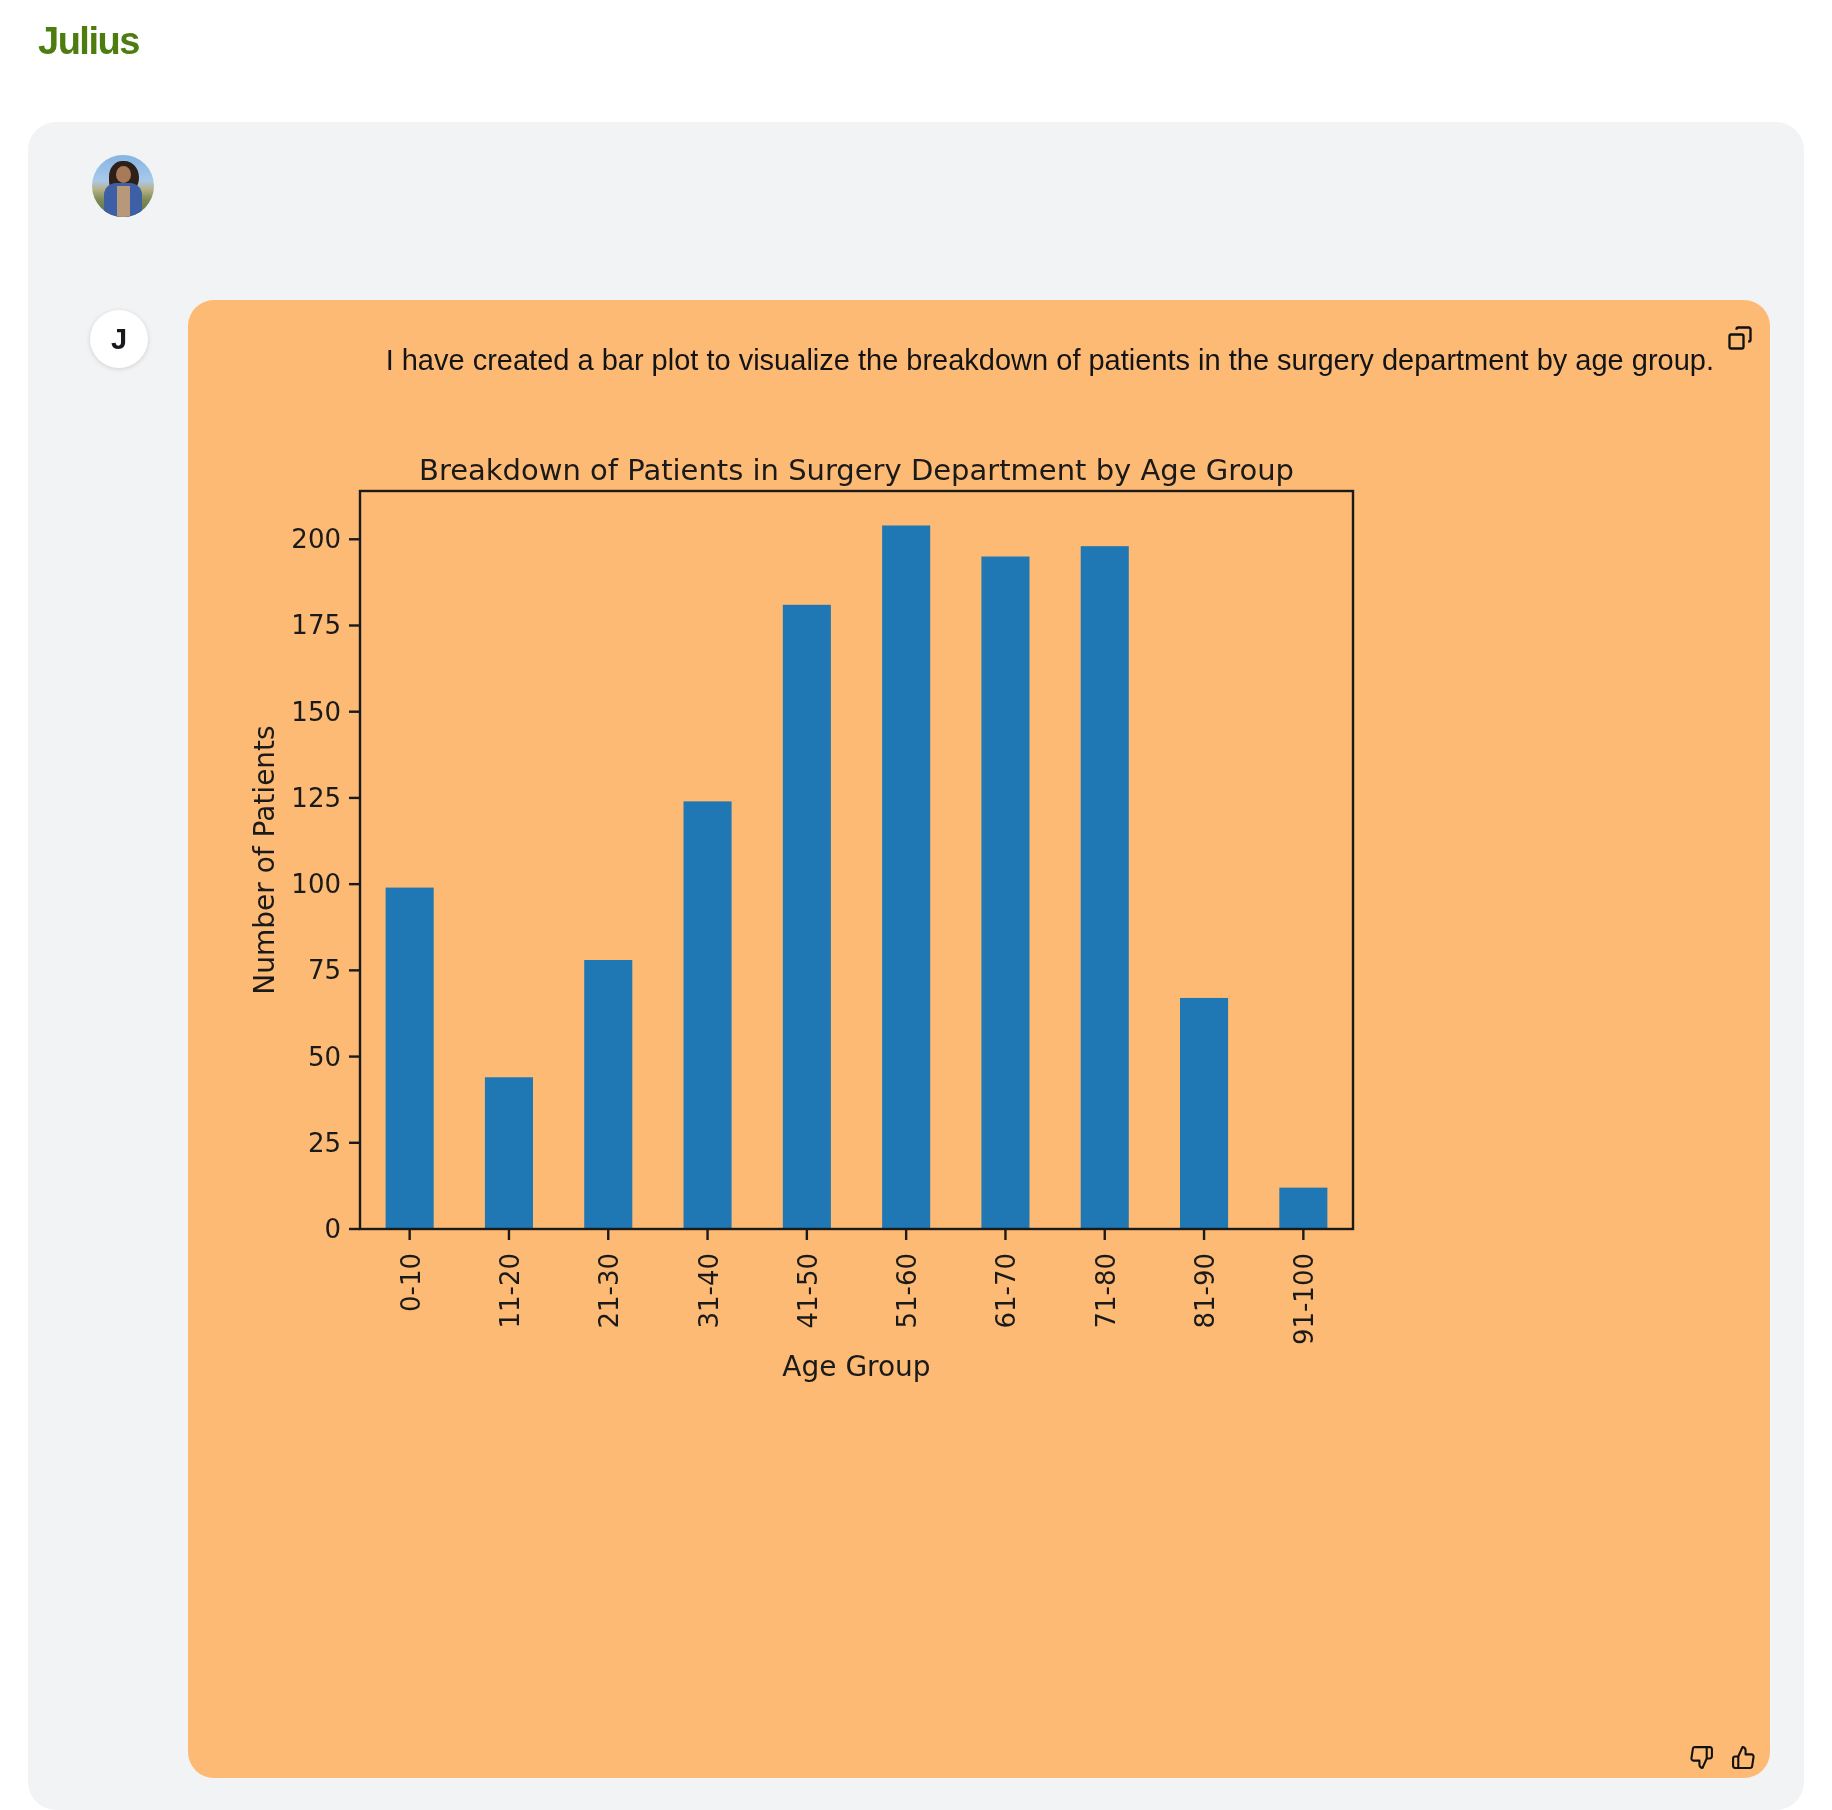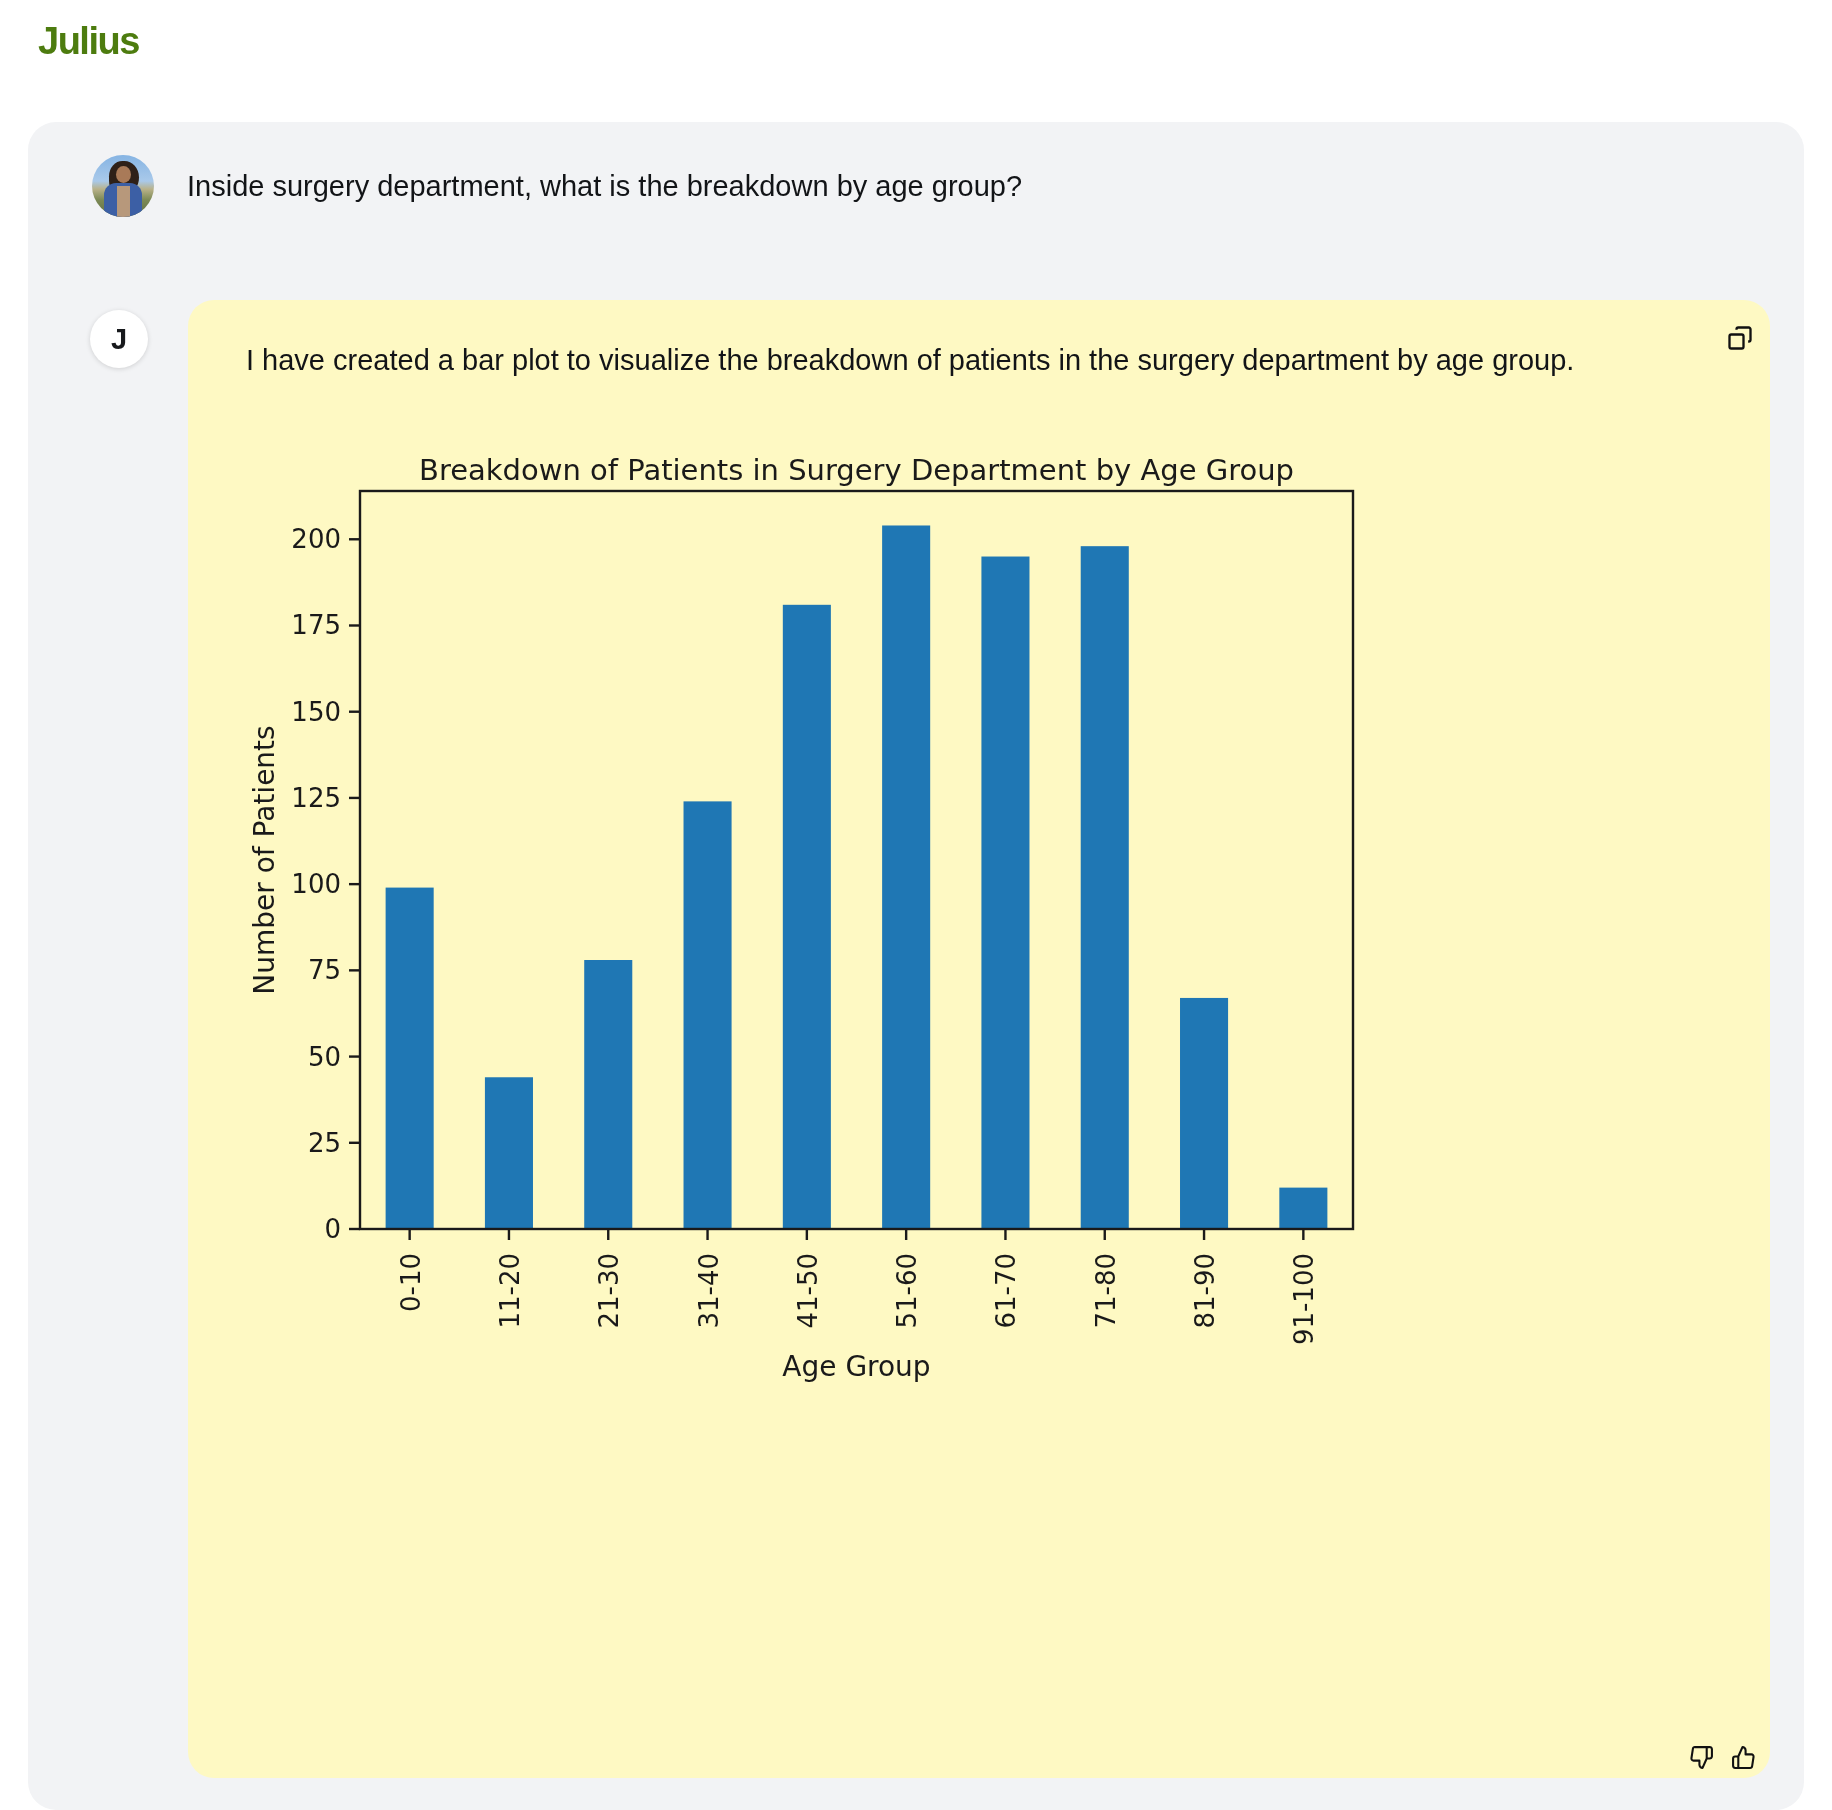--- a/index.html
+++ b/index.html
@@ -29,22 +29,22 @@
   .user-text { font-size:29px; line-height:40px; color:#121417; }
   
   .assistant-row { position:relative; margin-top:83px; }
   .j-avatar {
     position:absolute; left:62px; top:10px; width:58px; height:58px; border-radius:50%;
     background:#ffffff; box-shadow:0 1px 5px rgba(0,0,0,0.14);
     display:flex; align-items:center; justify-content:center;
     font-size:29px; font-weight:700; color:#17191c;
   }
   .card {
-    margin-left:160px; width:1582px; min-height:1478px; background:#fef9c3;
-    border-radius:26px; padding:40px 56px 14px 30px; position:relative;
+    margin-left:160px; width:1582px; min-height:1478px; background:#fdba74;
+    border-radius:26px; padding:40px 56px 14px 30px; position:relative;text-align:right;
   }
   .card p { margin:0; font-size:29px; line-height:40px; color:#121417; }
   .p1 { padding-left:28px; }
   .p2 { padding-left:28px; margin-top:55px !important; }
   .copy-btn {
     position:absolute; top:16px; right:8px; width:44px; height:44px;
     background:none; border:none; cursor:pointer; padding:8px; color:#111;
   }
   .chart-wrap { margin:46px 0 0 32px; width:1115px; height:960px; }
   .download-p { padding-left:28px; margin-top:84px !important; }
@@ -61,21 +61,20 @@
 
 <div class="chat-container">
 
   <div class="user-row">
     <div class="user-avatar">
       <div class="hair"></div>
       <div class="face"></div>
       <div class="torso"></div>
       <div class="shirt"></div>
     </div>
-    <div class="user-text">Inside surgery department, what is the breakdown by age group?</div>
   </div>
 
   <div class="assistant-row">
     <div class="j-avatar">J</div>
 
     <div class="card">
 
       <button class="copy-btn" title="">
         <span>
           <svg width="28" height="28" viewBox="0 0 24 24" fill="none" stroke="currentColor" stroke-width="2" transform="scale(-1,1)">

